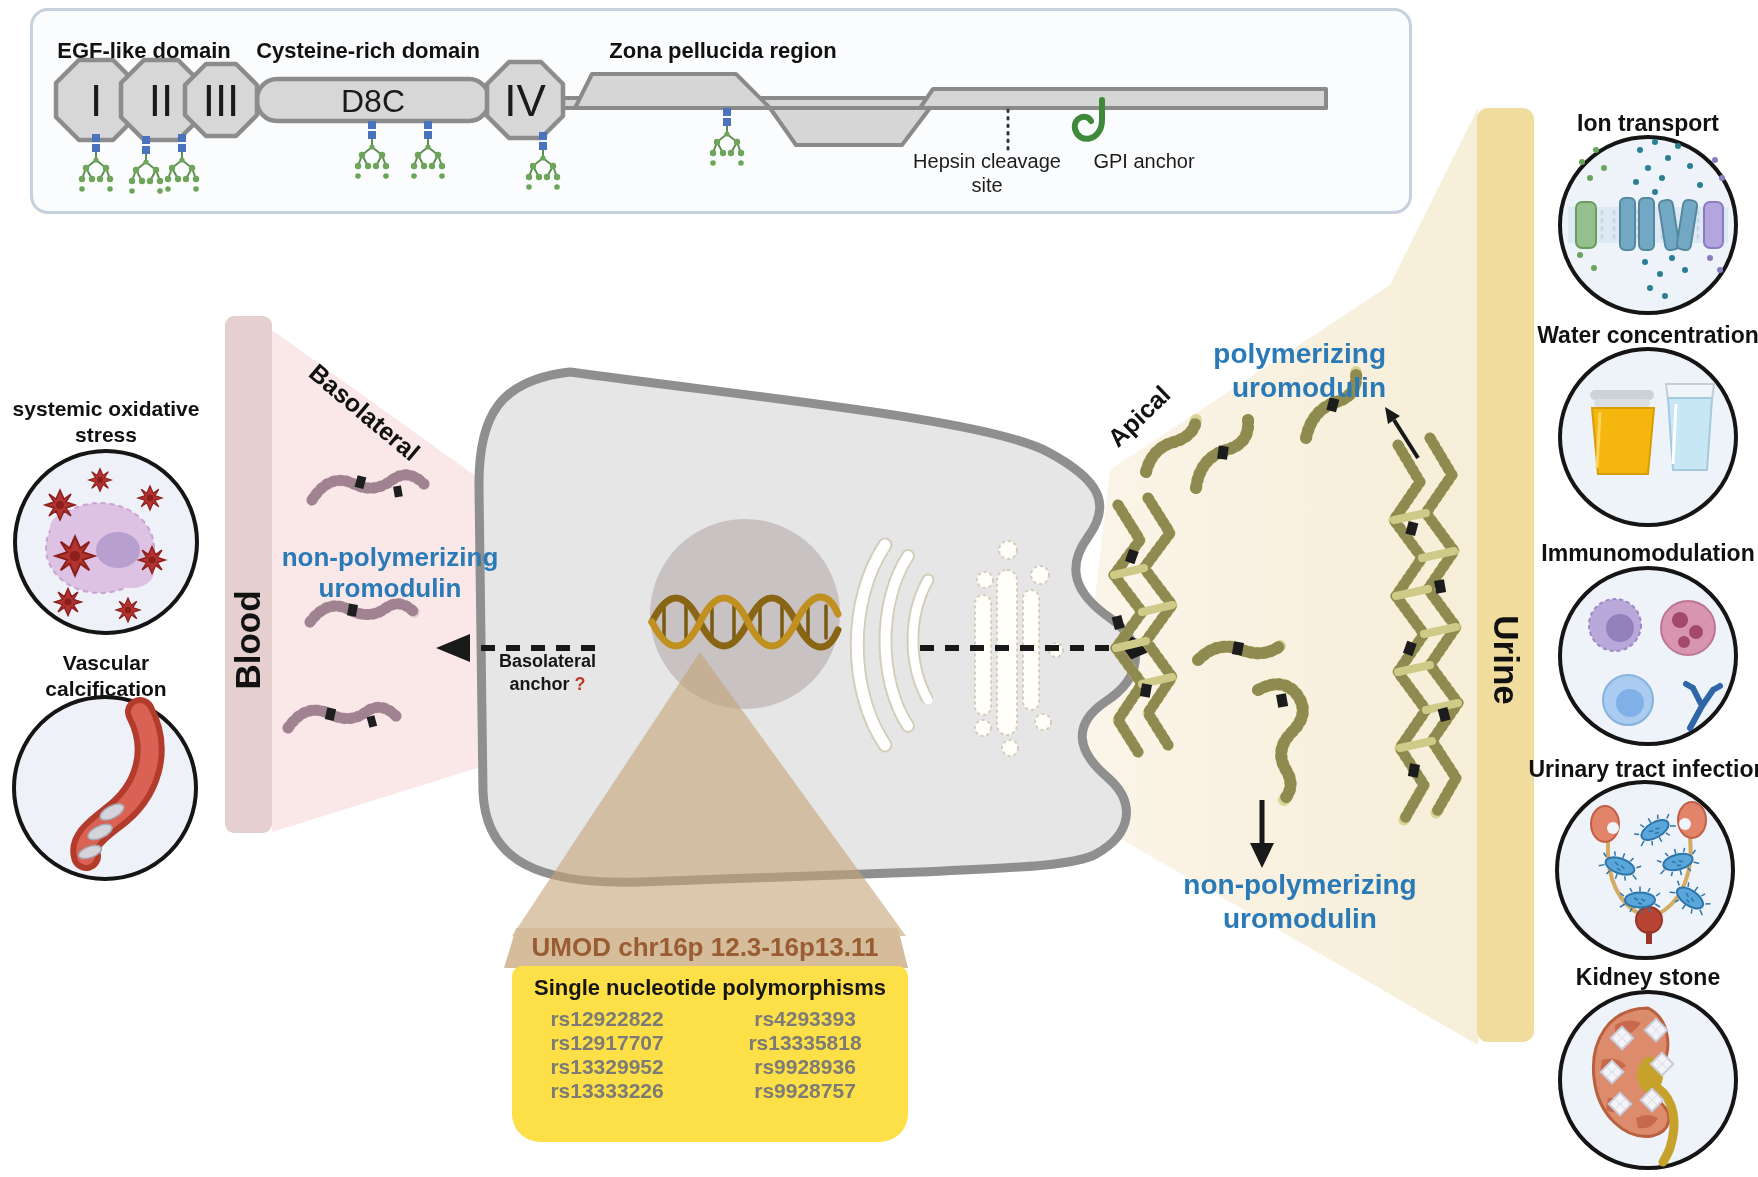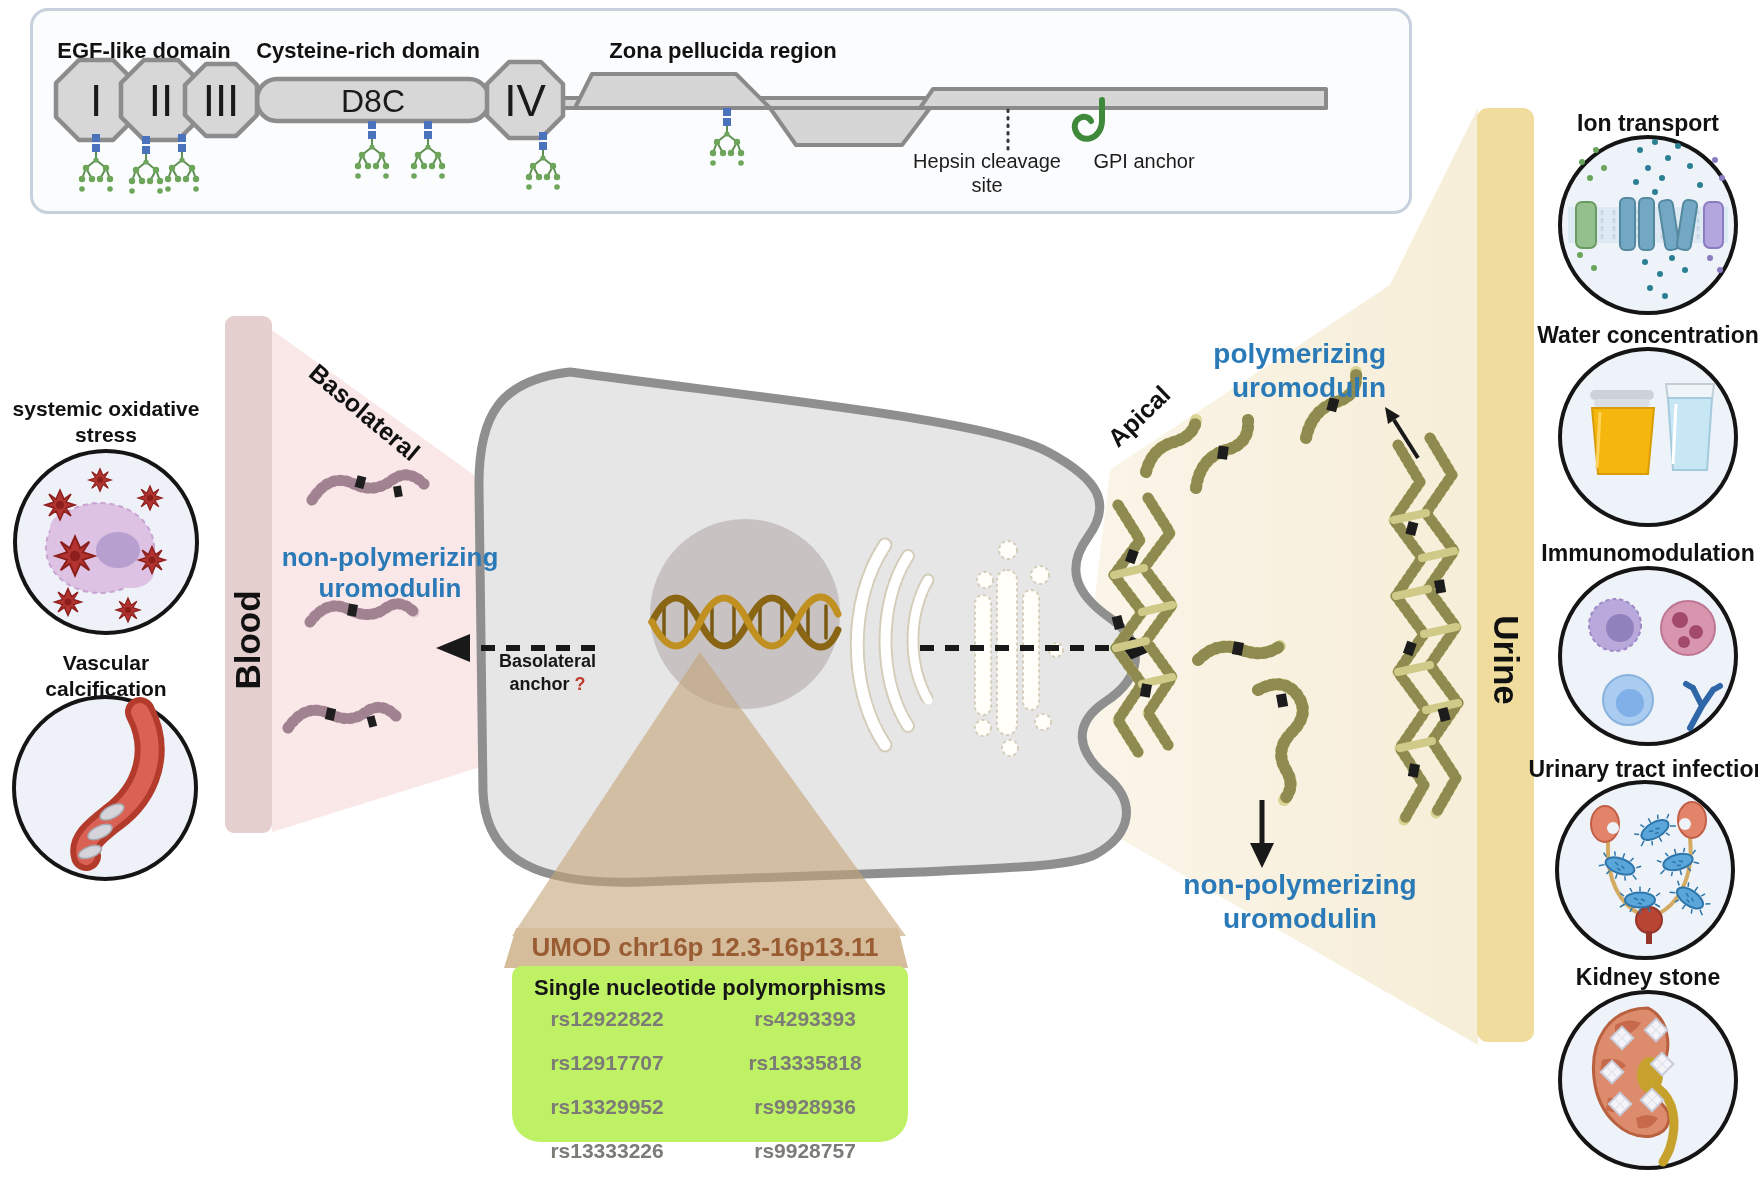--- a/index.html
+++ b/index.html
@@ -16,24 +16,24 @@
   .urine-bar{left:1477px;top:108px;width:57px;height:934px;background:#f0dd9e;border-radius:11px;}
   .pink-wedge{left:272px;top:330px;width:488px;height:502px;background:#fae8e8;
               clip-path:polygon(0 0,100% 69.7%,0 100%);}
   .apical-wedge{left:1070px;top:108px;width:408px;height:937px;
        background:linear-gradient(to right,#fbf5ea,#f6eed7);
        clip-path:polygon(9.8% 38.6%,78.4% 18.9%,100% 0,100% 100%,0% 74.9%);}
   .tan-triangle{left:512px;top:652px;width:394px;height:284px;
        background:rgba(197,164,118,0.60);clip-path:polygon(47.7% 0,100% 100%,0 100%);}
   .umod-band{left:504px;top:928px;width:404px;height:40px;background:#d5bc9a;
        clip-path:polygon(3% 0,97.5% 0,100% 100%,0 100%);}
-  .snp-box{left:512px;top:966px;width:396px;height:176px;background:#bef264;
+  .snp-box{left:512px;top:966px;width:396px;height:176px;background:#fde047;
        border-radius:10px 10px 28px 28px;}
   .snp-title{margin-top:9px;font-size:22px;font-weight:bold;color:#161616;text-align:center;}
-  .snp-grid{display:grid;grid-template-columns:48% 52%;margin-top:6px;row-gap:20px;}
+  .snp-grid{display:grid;grid-template-columns:48% 52%;margin-top:6px;row-gap:0;}
   .snp-grid span{font-size:21px;font-weight:bold;color:#7d7b76;text-align:center;}
   
   .lbl{color:#111;font-weight:bold;}
   .blue{color:#2b7ab8;}
   .rot-blood{left:248px;top:640px;transform:translate(-50%,-50%) rotate(-90deg);
              font-size:35px;font-weight:bold;color:#111;}
   .rot-urine{left:1506px;top:660px;transform:translate(-50%,-50%) rotate(90deg);
              font-size:35px;font-weight:bold;color:#111;}
   .basolateral{left:322px;top:358px;transform:rotate(40deg);transform-origin:left top;
                font-size:25px;font-weight:bold;color:#111;}

